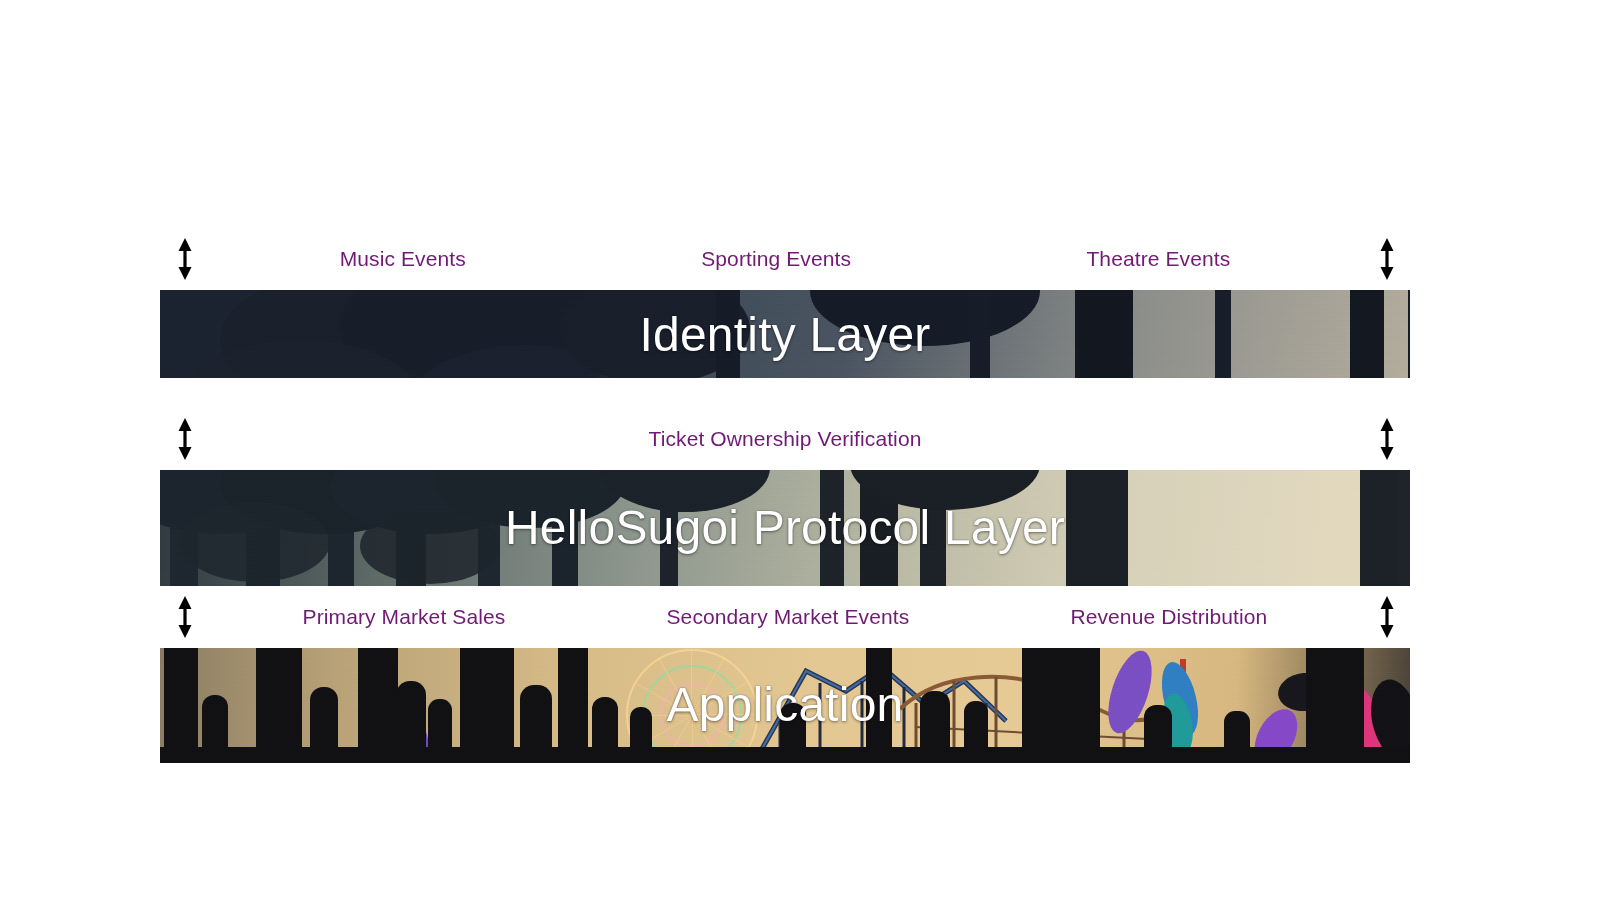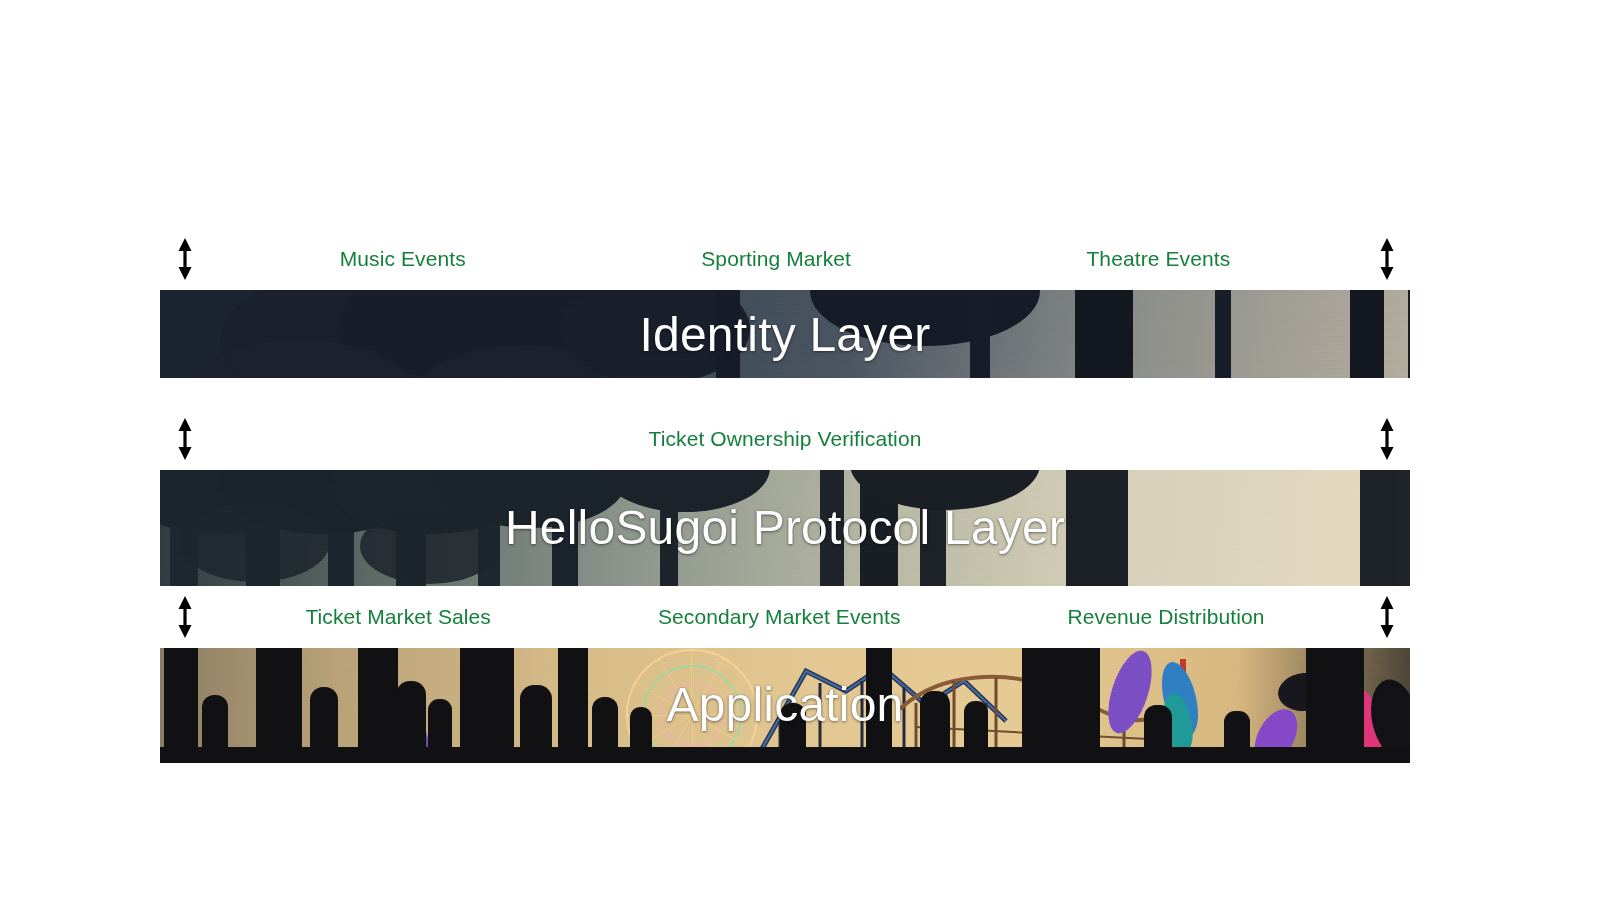--- a/index.html
+++ b/index.html
@@ -64,21 +64,21 @@
   .arrow svg { display:block; }
 
   .connector-labels {
     position:absolute;
     left:62px; right:62px;
     display:flex; align-items:center;
     justify-content:space-around;
   }
   .connector-labels.single { justify-content:center; }
   .connector-label {
-    color:#15803d;
+    color:#701a75;
     font-size:21px;
     letter-spacing:0.1px;
     text-align:center;
     white-space:nowrap;
   }
 
   
   .sky { position:absolute; inset:0; }
   .trunk {
     position:absolute;
@@ -141,21 +141,21 @@
 
 
   <div class="connector-row" id="connector-1">
     <div class="arrow arrow-left">
       <svg width="16" height="42" viewBox="0 0 16 42" aria-hidden="true">
         <path d="M8 0 L14.5 13 L9.6 13 L9.6 29 L14.5 29 L8 42 L1.5 29 L6.4 29 L6.4 13 L1.5 13 Z" fill="#000"></path>
       </svg>
     </div>
     <div class="connector-labels">
       <span class="connector-label">Music Events</span>
-      <span class="connector-label">Sporting Market</span>
+      <span class="connector-label">Sporting Events</span>
       <span class="connector-label">Theatre Events</span>
     </div>
     <div class="arrow arrow-right">
       <svg width="16" height="42" viewBox="0 0 16 42" aria-hidden="true">
         <path d="M8 0 L14.5 13 L9.6 13 L9.6 29 L14.5 29 L8 42 L1.5 29 L6.4 29 L6.4 13 L1.5 13 Z" fill="#000"></path>
       </svg>
     </div>
   </div>
 
   <div class="layer-band" id="band-identity">
@@ -228,21 +228,21 @@
     <div class="band-title">HelloSugoi Protocol Layer</div>
   </div>
 
   <div class="connector-row" id="connector-3">
     <div class="arrow arrow-left">
       <svg width="16" height="42" viewBox="0 0 16 42" aria-hidden="true">
         <path d="M8 0 L14.5 13 L9.6 13 L9.6 29 L14.5 29 L8 42 L1.5 29 L6.4 29 L6.4 13 L1.5 13 Z" fill="#000"></path>
       </svg>
     </div>
     <div class="connector-labels">
-      <span class="connector-label">Ticket Market Sales</span>
+      <span class="connector-label">Primary Market Sales</span>
       <span class="connector-label">Secondary Market Events</span>
       <span class="connector-label">Revenue Distribution</span>
     </div>
     <div class="arrow arrow-right">
       <svg width="16" height="42" viewBox="0 0 16 42" aria-hidden="true">
         <path d="M8 0 L14.5 13 L9.6 13 L9.6 29 L14.5 29 L8 42 L1.5 29 L6.4 29 L6.4 13 L1.5 13 Z" fill="#000"></path>
       </svg>
     </div>
   </div>
 

